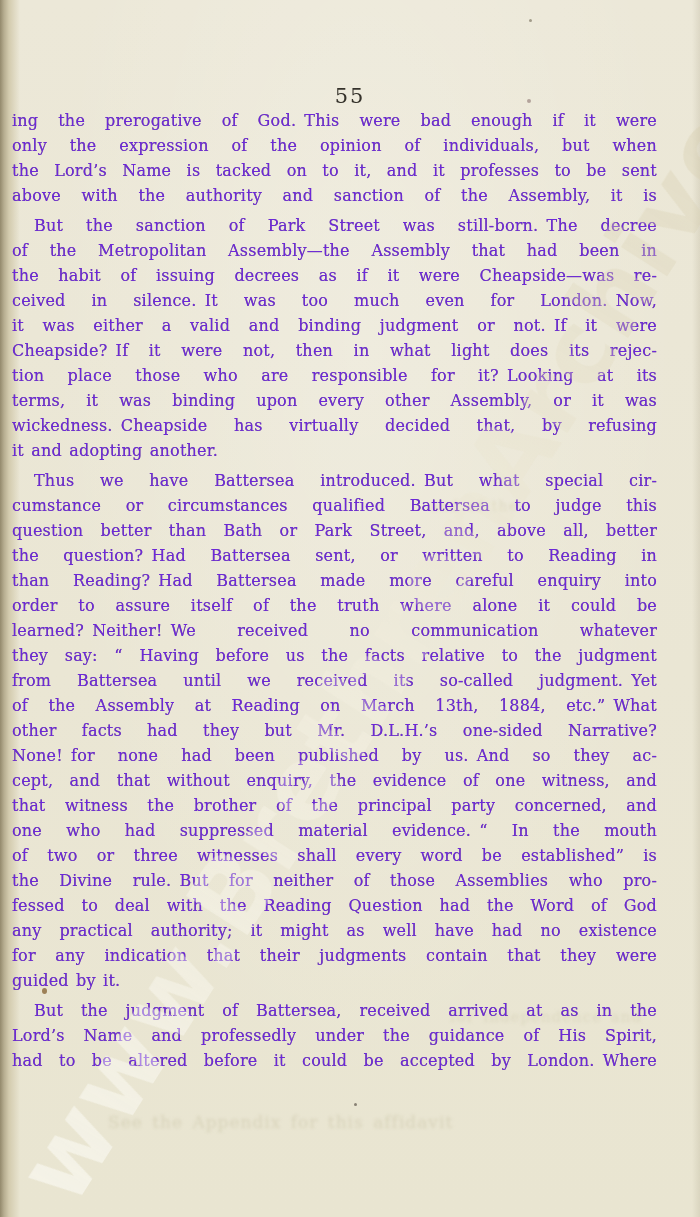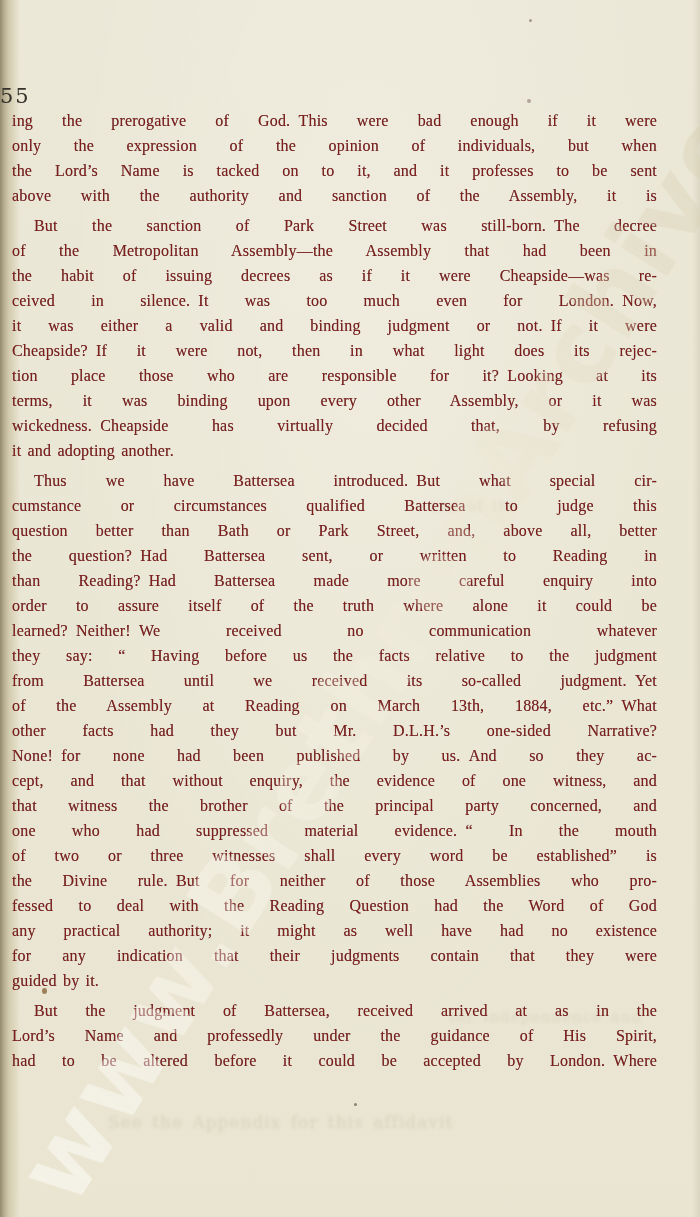--- a/index.html
+++ b/index.html
@@ -13,32 +13,31 @@
   .page{position:absolute;inset:0;}
   .gutter{
     position:absolute;left:0;top:0;bottom:0;width:20px;z-index:1;
     background:linear-gradient(90deg,#93896c 0px,#b6ad90 4px,#d3cbae 9px,rgba(235,231,214,0) 20px);
   }
   .edge-right{
     position:absolute;right:0;top:0;bottom:0;width:8px;z-index:1;
     background:linear-gradient(270deg,rgba(150,140,110,0.18),rgba(150,140,110,0) 100%);
   }
   .pagenum{
-    position:absolute;top:84px;left:0;width:700px;text-align:left;z-index:2;
+    position:absolute;top:84px;left:0;width:700px;text-align:center;z-index:2;
     font-size:21px;letter-spacing:2px;color:#35322b;
   }
   .content{position:absolute;top:108px;left:12px;width:645px;z-index:2;}
   .para{margin:0 0 5px 0;}
   .line{
-    height:25px;line-height:25px;font-size:16px;color:#7f1d1d;
+    height:25px;line-height:25px;font-size:16px;color:#6d28d9;
     letter-spacing:0.2px;word-spacing:2px;
     text-align:justify;text-align-last:justify;
     overflow:hidden;white-space:nowrap;
     text-shadow:0 0 0.6px rgba(47,44,39,0.55);
-    font-family:Liberation Serif, serif;
   }
   .line.last{text-align-last:left;}
   .line.indent{padding-left:22px;}
   .watermark{
     position:absolute;left:-6px;top:1160px;z-index:5;
     transform:rotate(-57.5deg);transform-origin:0 0;
     font-family:"DejaVu Sans","Liberation Sans",sans-serif;
     font-weight:bold;font-size:100px;letter-spacing:2px;white-space:nowrap;
     background:linear-gradient(90deg,
       rgba(255,255,252,0.95) 0%, rgba(250,247,236,0.60) 30%,

